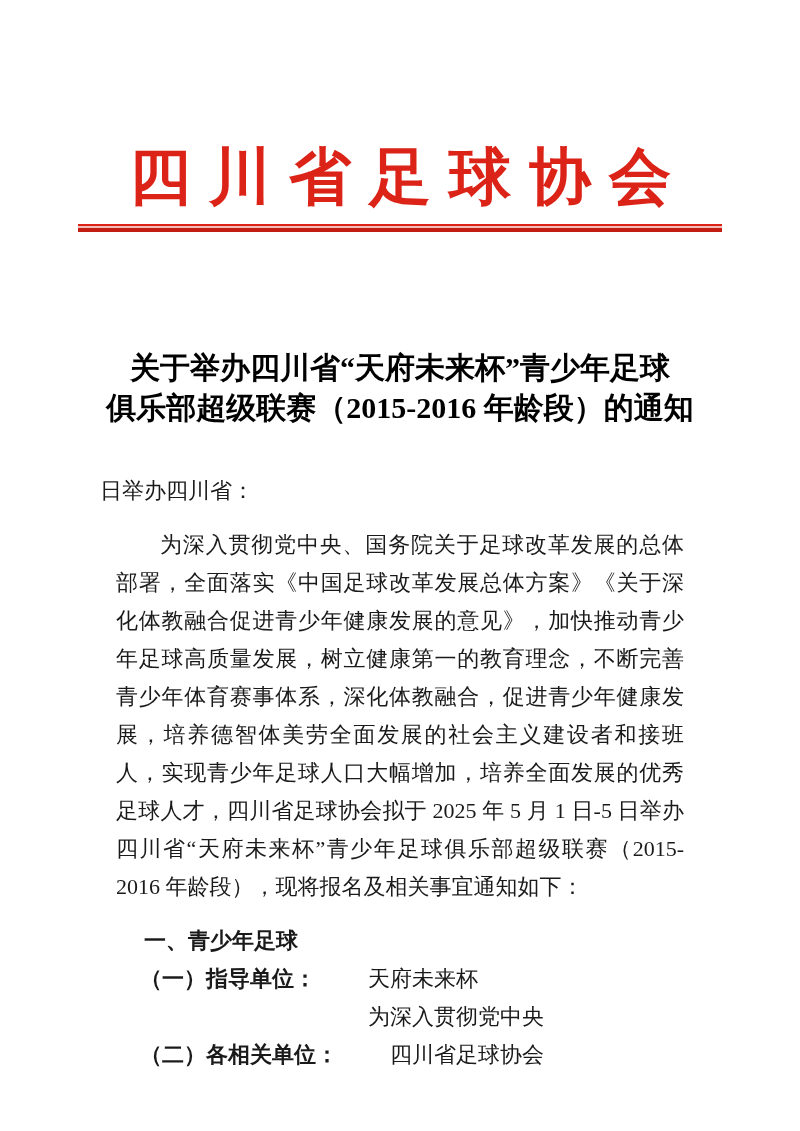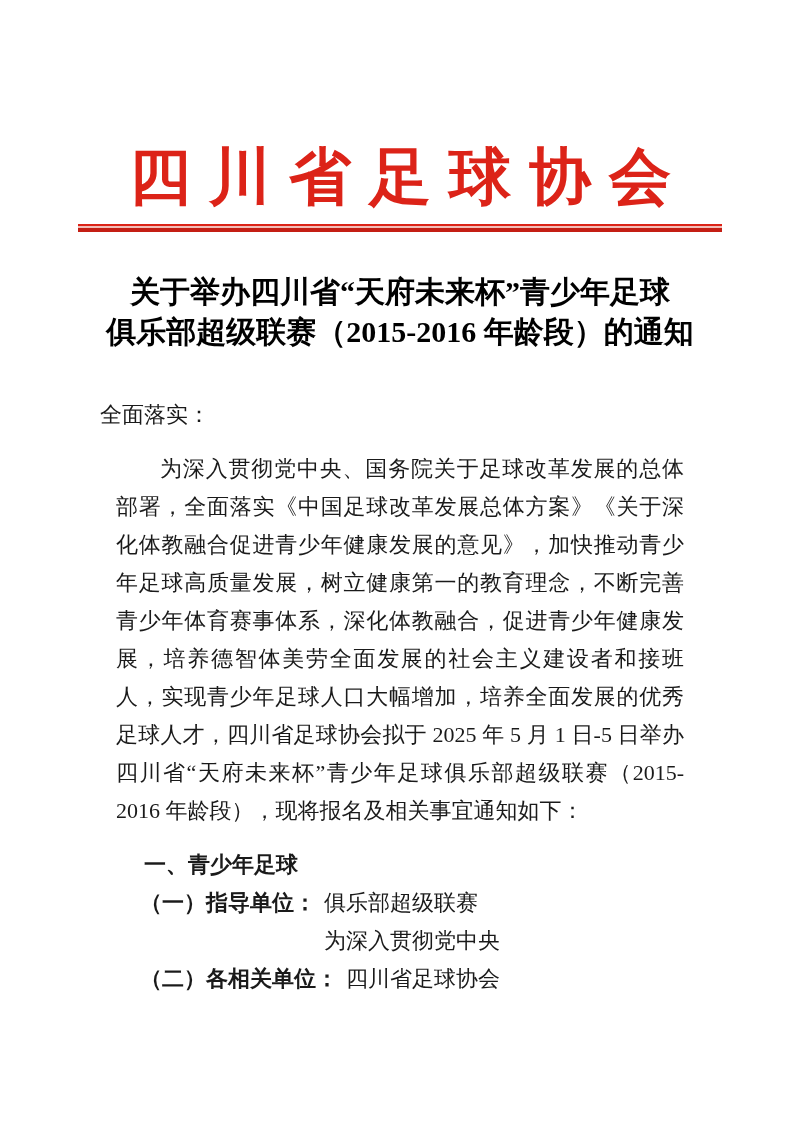--- a/index.html
+++ b/index.html
@@ -42,21 +42,21 @@
   .rule-mid {
     height: 2px;
     background: #f3beb8;
   }
   .rule-bottom {
     height: 4px;
     background: var(--rule-red, #c41e14);
   }
   
   .doc-title {
-    margin-top: 40px;
+    margin-top: 116px;
     text-align: center;
     font-weight: bold;
     color: #000000;
     font-size: 30px;
     line-height: 40px;
   }
   
   .body-block {
     margin: 44px 100px 0 100px;
     width: 600px;
@@ -77,20 +77,21 @@
     padding-left: 44px;
     font-weight: bold;
   }
   .org-list {
     margin: 0;
   }
   .org-item {
     display: flex;
     align-items: flex-start;
     padding-left: 40px;
+    gap: 44px;
   }
   .org-label {
     font-weight: bold;
     white-space: nowrap;
     margin-right: 8px;
   }
   .org-values {
     display: flex;
     flex-direction: column;
   }
@@ -107,32 +108,32 @@
     <div class="rule-mid"></div>
     <div class="rule-bottom"></div>
   </div>
 
   <div class="doc-title">
     <div>关于举办四川省“天府未来杯”青少年足球</div>
     <div>俱乐部超级联赛（2015-2016 年龄段）的通知</div>
   </div>
 
   <div class="body-block">
-    <p class="salutation">全面落实：</p>
+    <p class="salutation">日举办四川省：</p>
 
     <p class="body-para">为深入贯彻党中央、国务院关于足球改革发展的总体部署，全面落实《中国足球改革发展总体方案》《关于深化体教融合促进青少年健康发展的意见》，加快推动青少年足球高质量发展，树立健康第一的教育理念，不断完善青少年体育赛事体系，深化体教融合，促进青少年健康发展，培养德智体美劳全面发展的社会主义建设者和接班人，实现青少年足球人口大幅增加，培养全面发展的优秀足球人才，四川省足球协会拟于 2025 年 5 月 1 日-5 日举办四川省“天府未来杯”青少年足球俱乐部超级联赛（2015-2016 年龄段），现将报名及相关事宜通知如下：</p>
 
     <p class="section-heading">一、青少年足球</p>
 
     <div class="org-list">
 
       <div class="org-item">
         <span class="org-label">（一）指导单位：</span>
         <span class="org-values">
-          <span>俱乐部超级联赛</span>
+          <span>天府未来杯</span>
           <span>为深入贯彻党中央</span>
         </span>
       </div>
 
       <div class="org-item">
         <span class="org-label">（二）各相关单位：</span>
         <span class="org-values">
           <span>四川省足球协会</span>
         </span>
       </div>

